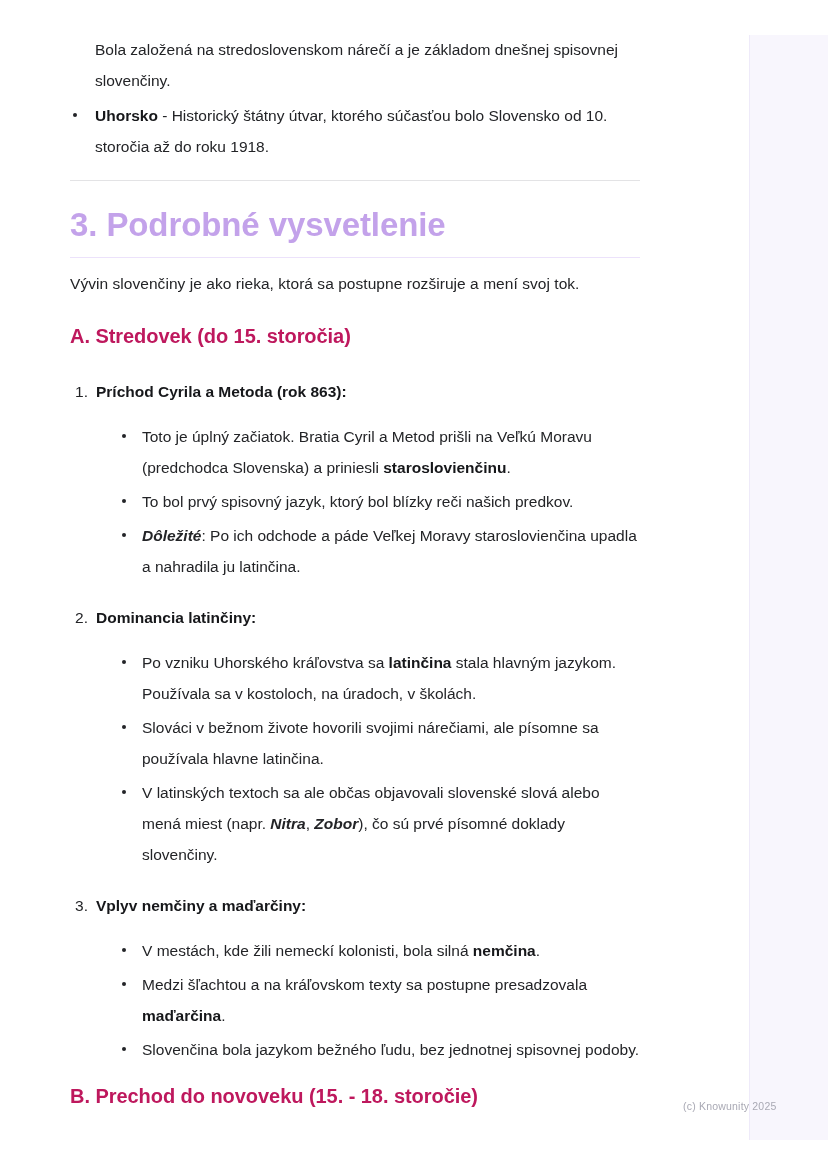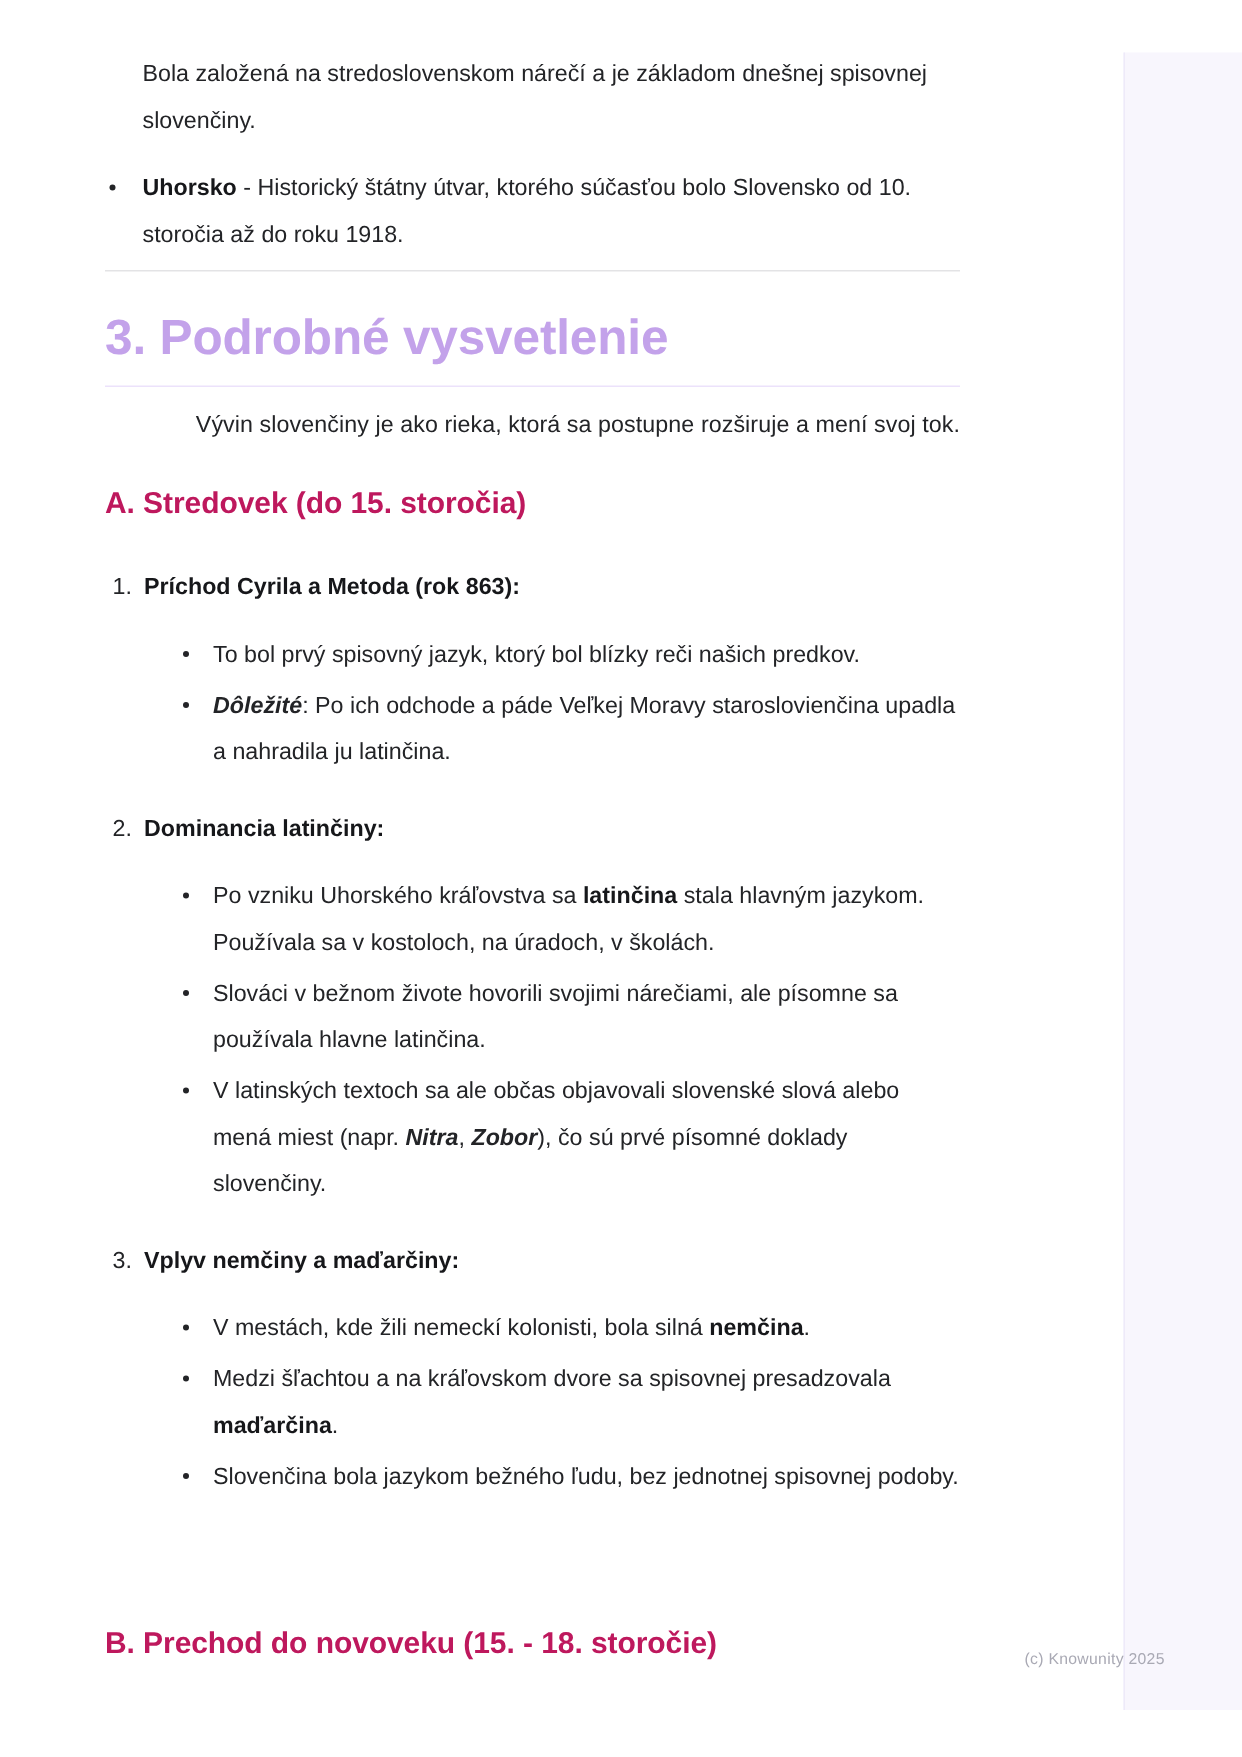--- a/index.html
+++ b/index.html
@@ -44,35 +44,34 @@
     width: 570px;
   }
 
   
   .para {
     font-size: 15.5px;
     line-height: 31px;
     color: #232427;
     margin: 0;
     letter-spacing: 0.05px;
-    text-align: right;
   }
   b, .b { font-weight: 700; color: #16171a; }
   i, .i { font-style: italic; font-weight: bold; }
 
   
   .top-block { position: absolute; left: 0; top: 34px; width: 560px; }
   .cont-para {
     margin: 0 0 0 25px;
     font-size: 15.5px;
     line-height: 31px;
     color: #232427;
   }
 
-  ul.bullets { list-style: none; margin: 14px 0 0 0; padding: 0; }
+  ul.bullets { list-style: none; margin: 4px 0 0 0; padding: 0; }
   ul.bullets > li {
     position: relative;
     padding-left: 25px;
     margin-bottom: 2px;
     font-size: 15.5px;
     line-height: 31px;
     color: #232427;
   }
   ul.bullets > li::before {
     content: "";
@@ -228,39 +227,40 @@
     </div>
 
     <div class="sec-a">
       <h3 class="h3">A. Stredovek (do 15. storočia)</h3>
 
       <ol class="steps">
 
         <li>
           <p class="step-title">Príchod Cyrila a Metoda (rok 863):</p>
           <ul class="subbullets">
+              <li><span>Toto je úplný začiatok. Bratia Cyril a Metod prišli na Veľkú Moravu (predchodca Slovenska) a priniesli </span><b>staroslovienčinu</b><span>.</span></li>
               <li><span>To bol prvý spisovný jazyk, ktorý bol blízky reči našich predkov.</span></li>
               <li><i>Dôležité</i><span>: Po ich odchode a páde Veľkej Moravy staroslovienčina upadla a nahradila ju latinčina.</span></li>
             </ul>
         </li>
 
         <li>
           <p class="step-title">Dominancia latinčiny:</p>
           <ul class="subbullets">
               <li><span>Po vzniku Uhorského kráľovstva sa </span><b>latinčina</b><span> stala hlavným jazykom. Používala sa v kostoloch, na úradoch, v školách.</span></li>
               <li><span>Slováci v bežnom živote hovorili svojimi nárečiami, ale písomne sa používala hlavne latinčina.</span></li>
               <li><span>V latinských textoch sa ale občas objavovali slovenské slová alebo mená miest (napr. </span><i>Nitra</i><span>, </span><i>Zobor</i><span>), čo sú prvé písomné doklady slovenčiny.</span></li>
             </ul>
         </li>
 
         <li>
           <p class="step-title">Vplyv nemčiny a maďarčiny:</p>
           <ul class="subbullets">
               <li><span>V mestách, kde žili nemeckí kolonisti, bola silná </span><b>nemčina</b><span>.</span></li>
-              <li><span>Medzi šľachtou a na kráľovskom dvore sa spisovnej presadzovala </span><b>maďarčina</b><span>.</span></li>
+              <li><span>Medzi šľachtou a na kráľovskom texty sa postupne presadzovala </span><b>maďarčina</b><span>.</span></li>
               <li><span>Slovenčina bola jazykom bežného ľudu, bez jednotnej spisovnej podoby.</span></li>
             </ul>
         </li>
 
       </ol>
     </div>
 
     <div class="sec-b">
       <h3 class="h3">B. Prechod do novoveku (15. - 18. storočie)</h3>
     </div>

